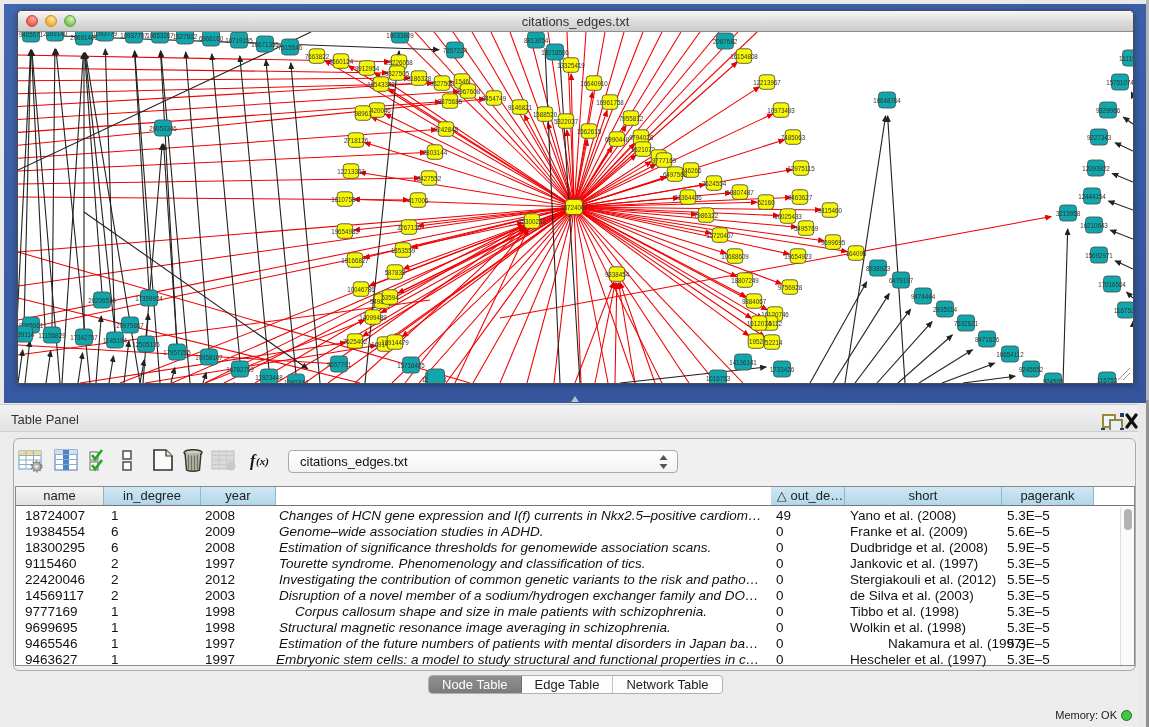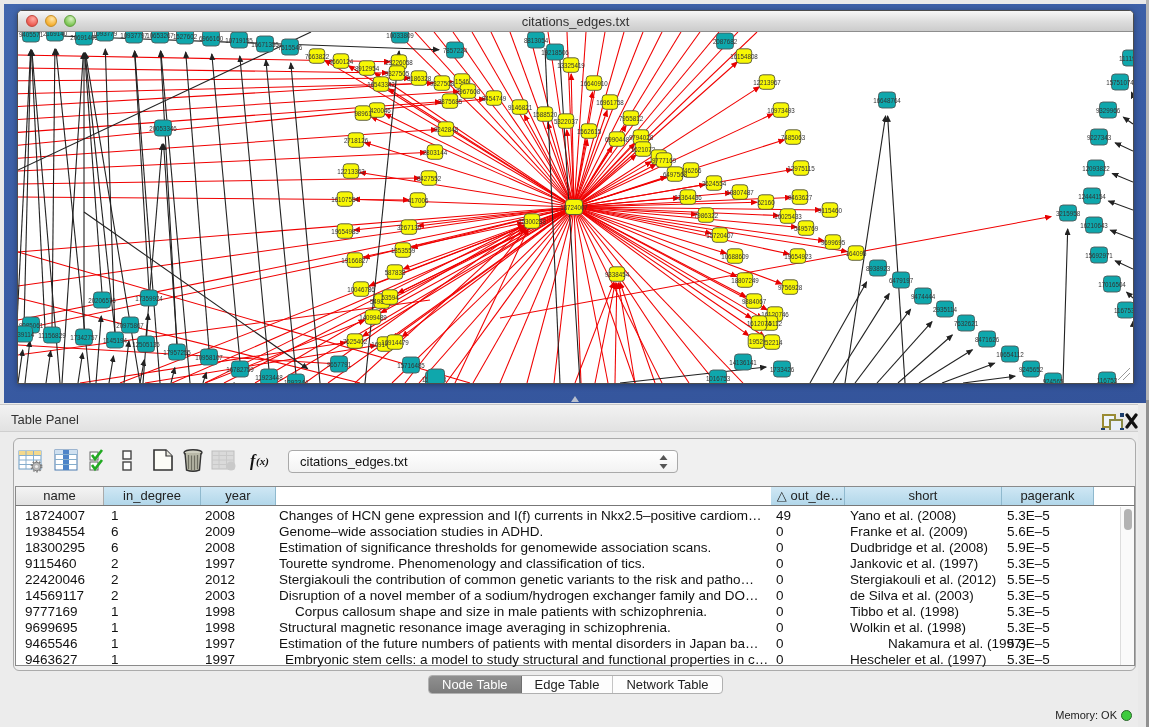--- a/index.html
+++ b/index.html
@@ -22,21 +22,21 @@
 #combo { position:absolute; left:288px; top:47px; width:390px; height:23px; background:linear-gradient(#ffffff,#f2f2f2);
   border:1px solid #a9a9a9; border-radius:4px; font-size:13px; color:#111; line-height:21px; padding-left:11px; }
 #thead { position:absolute; left:15px; top:83px; width:1120px; height:20px; background:#fff;
   border:1px solid #8a8a8a; border-bottom:1px solid #777; }
 .hc { position:absolute; top:0; height:18px; background:linear-gradient(#cfe7f4,#b2d7ea); border-right:1px solid #8fb9ce;
   font-size:13px; color:#222; text-align:center; line-height:18px; }
 #tbody { position:absolute; left:15px; top:103px; width:1120px; height:160px; background:#fff;
   border:1px solid #8a8a8a; border-top:none; }
 .trow { position:absolute; left:0; width:100%; height:16px; font-size:13.5px; color:#111; }
 .trow span { position:absolute; top:2px; white-space:nowrap; }
-.trow span.ttl2 { max-width:486px; overflow:hidden; }
+.trow span.ttl2 { max-width:486px; overflow:hidden;font-style:italic; }
 #vsb { position:absolute; left:1120px; top:104px; width:14px; height:158px; background:#fafafa; border-left:1px solid #ddd; }
 #vsb div { position:absolute; left:3px; top:2px; width:8px; height:21px; background:#b3b3b3; border-radius:4px; }
 #tabs { position:absolute; left:428px; top:272px; height:19px; border:1px solid #b0b0b0; border-radius:4px;
   background:#fdfdfd; font-size:13px; display:flex; overflow:hidden; }
 #tabs div { padding:0 13px; line-height:18px; color:#222; border-right:1px solid #c4c4c4; }
 #tabs div.sel { background:linear-gradient(#909090,#7b7b7b); color:#fff; border-right:1px solid #6f6f6f; }
 #mem { position:absolute; left:0; top:306px; width:1117px; text-align:right; font-size:11px; color:#222; }
 #memdot { position:absolute; left:1121px; top:307px; width:11px; height:11px; border-radius:50%;
   background:#3ecb3e; border:1px solid #2a652a; }
 svg text { user-select:none; }
@@ -658,21 +658,21 @@
         <span style="left:189px">1997</span>
         <span class="ttl2" style="left:263px">Tourette syndrome. Phenomenology and classification of tics.</span>
         <span style="left:760px">0</span>
         <span style="left:834px">Jankovic et al. (1997)</span>
         <span style="left:991px">5.3E–5</span>
       </div>
 <div class="trow" style="top:64px">
         <span style="left:9px">22420046</span>
         <span style="left:95px">2</span>
         <span style="left:189px">2012</span>
-        <span class="ttl2" style="left:263px">Stergiakouli the contribution of common genetic variants to the risk and patho…</span>
+        <span class="ttl2" style="left:263px">Investigating the contribution of common genetic variants to the risk and patho…</span>
         <span style="left:760px">0</span>
         <span style="left:834px">Stergiakouli et al. (2012)</span>
         <span style="left:991px">5.5E–5</span>
       </div>
 <div class="trow" style="top:80px">
         <span style="left:9px">14569117</span>
         <span style="left:95px">2</span>
         <span style="left:189px">2003</span>
         <span class="ttl2" style="left:263px">Disruption of a novel member of a sodium/hydrogen exchanger family and DO…</span>
         <span style="left:760px">0</span>
@@ -703,21 +703,21 @@
         <span style="left:189px">1997</span>
         <span class="ttl2" style="left:263px">Estimation of the future numbers of patients with mental disorders in Japan ba…</span>
         <span style="left:760px">0</span>
         <span style="left:872px">Nakamura et al. (1997)</span>
         <span style="left:991px">5.3E–5</span>
       </div>
 <div class="trow" style="top:144px">
         <span style="left:9px">9463627</span>
         <span style="left:95px">1</span>
         <span style="left:189px">1997</span>
-        <span class="ttl2" style="left:269px">Embryonic stem cells: a model to study structural and functional properties in c…</span>
+        <span class="ttl2" style="left:260px">Embryonic stem cells: a model to study structural and functional properties in c…</span>
         <span style="left:760px">0</span>
         <span style="left:834px">Hescheler et al. (1997)</span>
         <span style="left:991px">5.3E–5</span>
       </div>
   </div>
   <div id="vsb">
       <div></div>
     </div>
   <div id="mem">Memory: OK</div>
   <div id="tabs">

